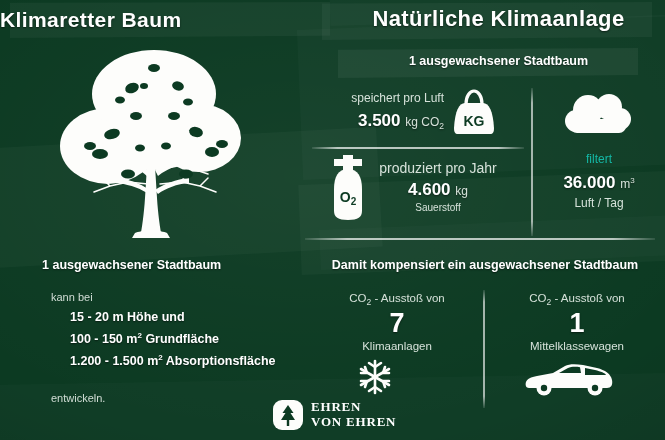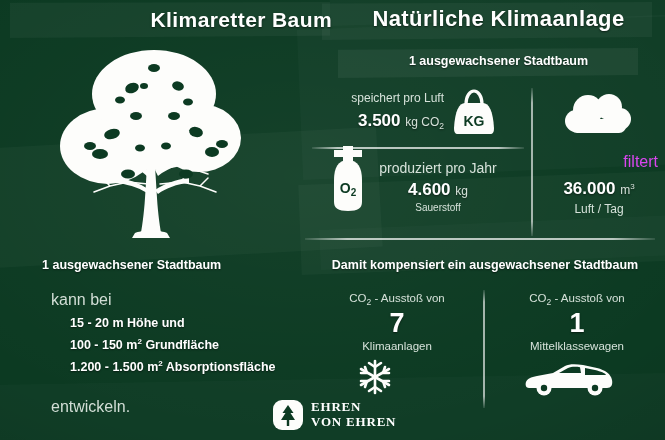--- a/index.html
+++ b/index.html
@@ -45,21 +45,21 @@
 
   h1.title {
     position: absolute;
     margin: 0;
     font-size: 21px;
     font-weight: bold;
     letter-spacing: 0.4px;
     text-shadow: 0 1px 2px rgba(0,0,0,0.55);
     white-space: nowrap;
   }
-  #title-left  { left: 0;   top: 8px;  width: 332px; text-align: right; }
+  #title-left  { left: 0;   top: 8px;  width: 332px; text-align: left; }
   #title-right { left: 332px; top: 6px; width: 333px; text-align: center; font-size: 22px; }
 
   .subhead {
     position: absolute;
     font-size: 12.5px;
     font-weight: bold;
     text-align: center;
     text-shadow: 0 1px 1.5px rgba(0,0,0,0.5);
     white-space: nowrap;
   }
@@ -69,21 +69,21 @@
   
   #tree-wrap { position: absolute; left: 36px; top: 42px; width: 230px; height: 205px; }
   #tree-wrap svg { display: block; width: 100%; height: 100%; }
 
   
   #left-stats { position: absolute; left: 42px; top: 258px; width: 270px; }
   #left-stats .hdr {
     font-size: 12.5px; font-weight: bold; margin-bottom: 19px;
     text-shadow: 0 1px 1.5px rgba(0,0,0,0.5);
   }
-  #left-stats .soft { font-size: 16px; color: #d2ded6; margin-bottom: 7px; padding-left: 9px; }
+  #left-stats .soft { font-size: 11px; color: #d2ded6; margin-bottom: 7px; padding-left: 9px; }
   #left-stats .row {
     font-size: 12.5px; font-weight: bold; margin-bottom: 7px;
     text-shadow: 0 1px 1.5px rgba(0,0,0,0.5);
     margin-left: 28px;
   }
   #left-stats .soft.last { margin-top: 24px; margin-bottom: 0; }
   sup.u { font-size: 8px; vertical-align: super; }
   sub.u { font-size: 8.5px; vertical-align: sub; }
 
   
@@ -103,29 +103,29 @@
   
   .fact { position: absolute; }
   .fact .lbl { font-size: 12px; color: #d6e2da; line-height: 1.55; }
   .fact .big { font-size: 17px; font-weight: bold; text-shadow: 0 1px 2px rgba(0,0,0,0.5); }
   .fact .unit { font-size: 12px; font-weight: normal; color: #d6e2da; }
 
   #fact-co2 { left: 314px; top: 88px; width: 130px; text-align: right; }
   #fact-co2 .big { display: block; margin-top: 3px; }
   #icon-kg { position: absolute; left: 452px; top: 88px; width: 44px; height: 50px; }
 
-  #icon-o2 { position: absolute; left: 330px; top: 146px; width: 36px; height: 66px; }
+  #icon-o2 { position: absolute; left: 330px; top: 155px; width: 36px; height: 66px; }
   #fact-o2 { left: 374px; top: 160px; width: 128px; text-align: center; }
   #fact-o2 .lbl1 { font-size: 14px; color: #d6e2da; }
   #fact-o2 .big  { display: block; margin: 4px 0 2px; }
   #fact-o2 .lbl2 { font-size: 10px; color: #d6e2da; }
 
   #icon-cloud { position: absolute; left: 562px; top: 92px; width: 72px; height: 48px; }
   #fact-air { left: 540px; top: 150px; width: 118px; text-align: center; }
-  #fact-air .lbl  { font-size: 16px; color: #d946ef; text-align: right; }
+  #fact-air .lbl  { font-size: 12px; color: #14b8a6; }
   #fact-air .big  { display: block; margin: 4px 0 3px; font-size: 17px; }
   #fact-air .lbl2 { font-size: 12px; color: #d6e2da; }
 
   
   .comp { position: absolute; top: 292px; width: 170px; text-align: center; }
   #comp-ac  { left: 312px; }
   #comp-car { left: 492px; }
   .comp .cap  { font-size: 11.5px; color: #d6e2da; }
   .comp .num  { font-size: 27px; font-weight: bold; line-height: 1.1; margin: 2px 0 1px;
                 text-shadow: 0 1px 2px rgba(0,0,0,0.5); }

